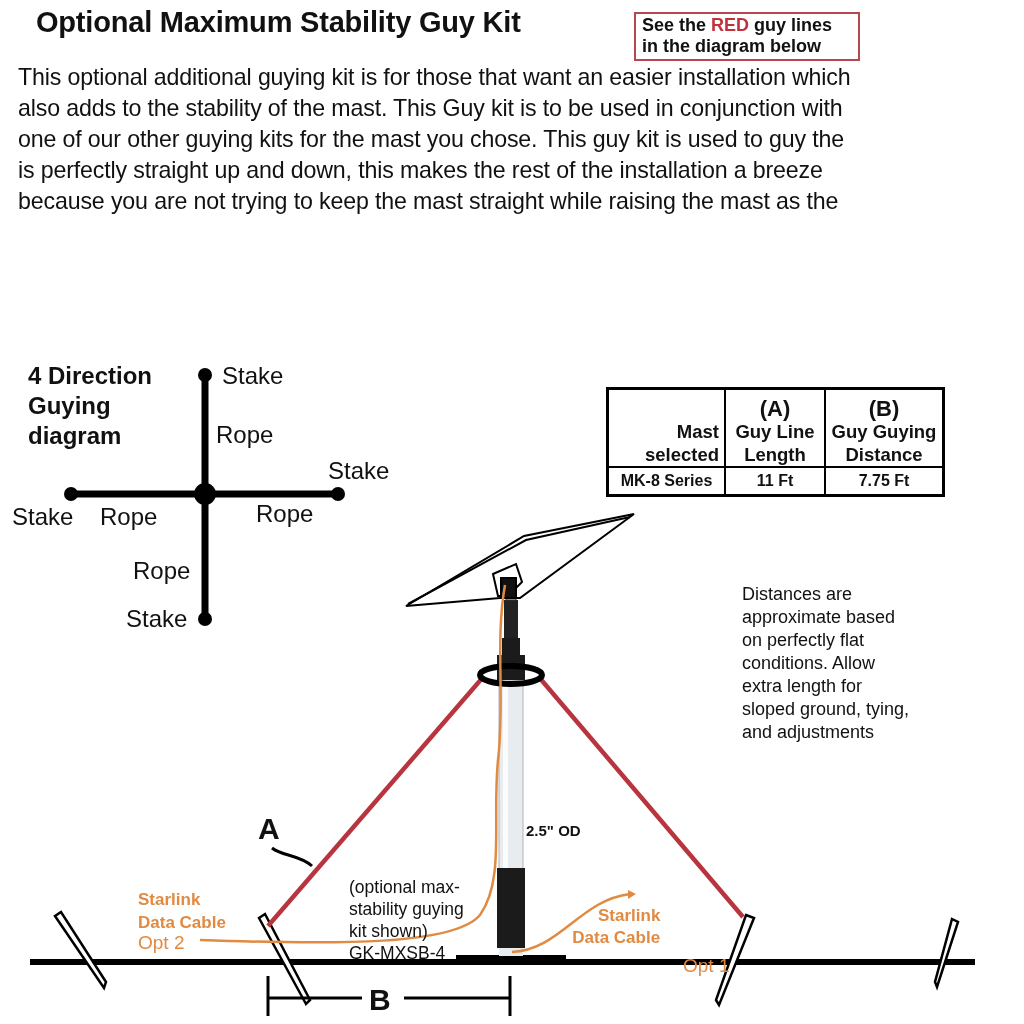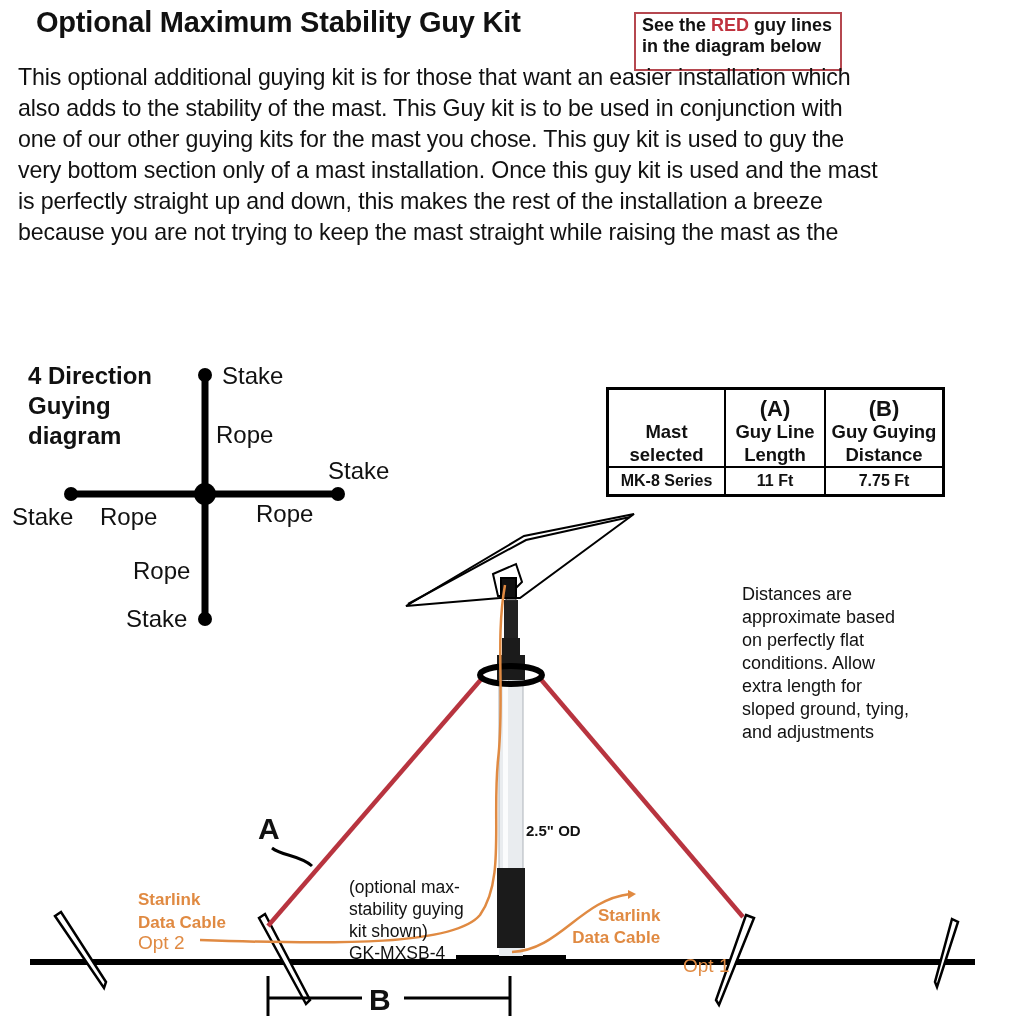--- a/index.html
+++ b/index.html
@@ -1,28 +1,28 @@
 <!DOCTYPE html>
 <html><head>
 <meta charset="utf-8">
 <style>
   html, body { margin:0; padding:0; background:#ffffff; }
   body { width:1024px; height:1024px; position:relative; overflow:hidden; font-family:"Liberation Sans", sans-serif; color:#111; }
   .abs { position:absolute; }
   .title { left:36px; top:6px; font-size:29px; font-weight:bold; letter-spacing:-0.2px; white-space:nowrap; }
-  .note-box { left:634px; top:12px; width:208px; border:2px solid #b5474f; padding:1px 6px 12px 6px; font-size:18px; font-weight:bold; line-height:21px; box-sizing:border-box; }
+  .note-box { left:634px; top:12px; width:226px; border:2px solid #b5474f; padding:1px 6px 2px 6px; font-size:18px; font-weight:bold; line-height:21px; box-sizing:border-box; }
   .note-box .red { color:#c0323e; }
   .intro { left:18px; top:62px; width:1000px; font-size:23.2px; line-height:31px; letter-spacing:-0.15px; }
   .intro div { white-space:nowrap; }
   .dir-title { left:28px; top:361px; font-size:24px; font-weight:bold; line-height:30px; }
   .lbl { font-size:24px; white-space:nowrap; }
   .spec-table { left:606px; top:387px; border-collapse:collapse; border:3px solid #000; font-weight:bold; }
   .spec-table td { border:2px solid #000; padding:0 5px; text-align:center; vertical-align:bottom; }
   .spec-table .hdr td { height:76px; font-size:18.5px; line-height:23px; }
-  .spec-table .hdr td.first { text-align:center; }
+  .spec-table .hdr td.first { text-align:right; }
   .spec-table .hdr .big { font-size:22px; }
   .spec-table .row td { font-size:16px; height:26px; vertical-align:middle; }
   .disclaimer { left:742px; top:583px; font-size:18px; line-height:23px; }
   .od { left:526px; top:822px; font-size:15px; font-weight:bold; }
   .kit-note { left:349px; top:848px; font-size:17.5px; line-height:22px;margin-top:28px; }
   .orange { color:#e08a42; font-weight:bold; }
   .letterA { left:258px; top:812px; font-size:30px; font-weight:bold; }
   .letterB { left:369px; top:983px; font-size:30px; font-weight:bold; }
   svg { position:absolute; left:0; top:0; }
 </style>
@@ -33,21 +33,20 @@
 
 <div class="abs note-box">
   <div><span>See the </span><span class="red">RED</span><span> guy lines</span></div>
   <div>in the diagram below</div>
 </div>
 
 <div class="abs intro">
   <div>This optional additional guying kit is for those that want an easier installation which</div>
   <div>also adds to the stability of the mast.  This Guy kit is to be used in conjunction with</div>
   <div>one of our other guying kits for the mast you chose. This guy kit is used to guy the</div>
-  <div>very bottom section only of a mast installation. Once this guy kit is used and the mast</div>
   <div>is perfectly straight up and down, this makes the rest of the installation a breeze</div>
   <div>because you are not trying to keep the mast straight while raising the mast as the</div>
 </div>
 
 <svg width="1024" height="1024" viewBox="0 0 1024 1024">
 
   <g>
     <line x1="205" y1="375" x2="205" y2="619" stroke="#000" stroke-width="7"></line>
     <line x1="71" y1="494" x2="338" y2="494" stroke="#000" stroke-width="7"></line>
     <circle cx="205" cy="494" r="11" fill="#000"></circle>

